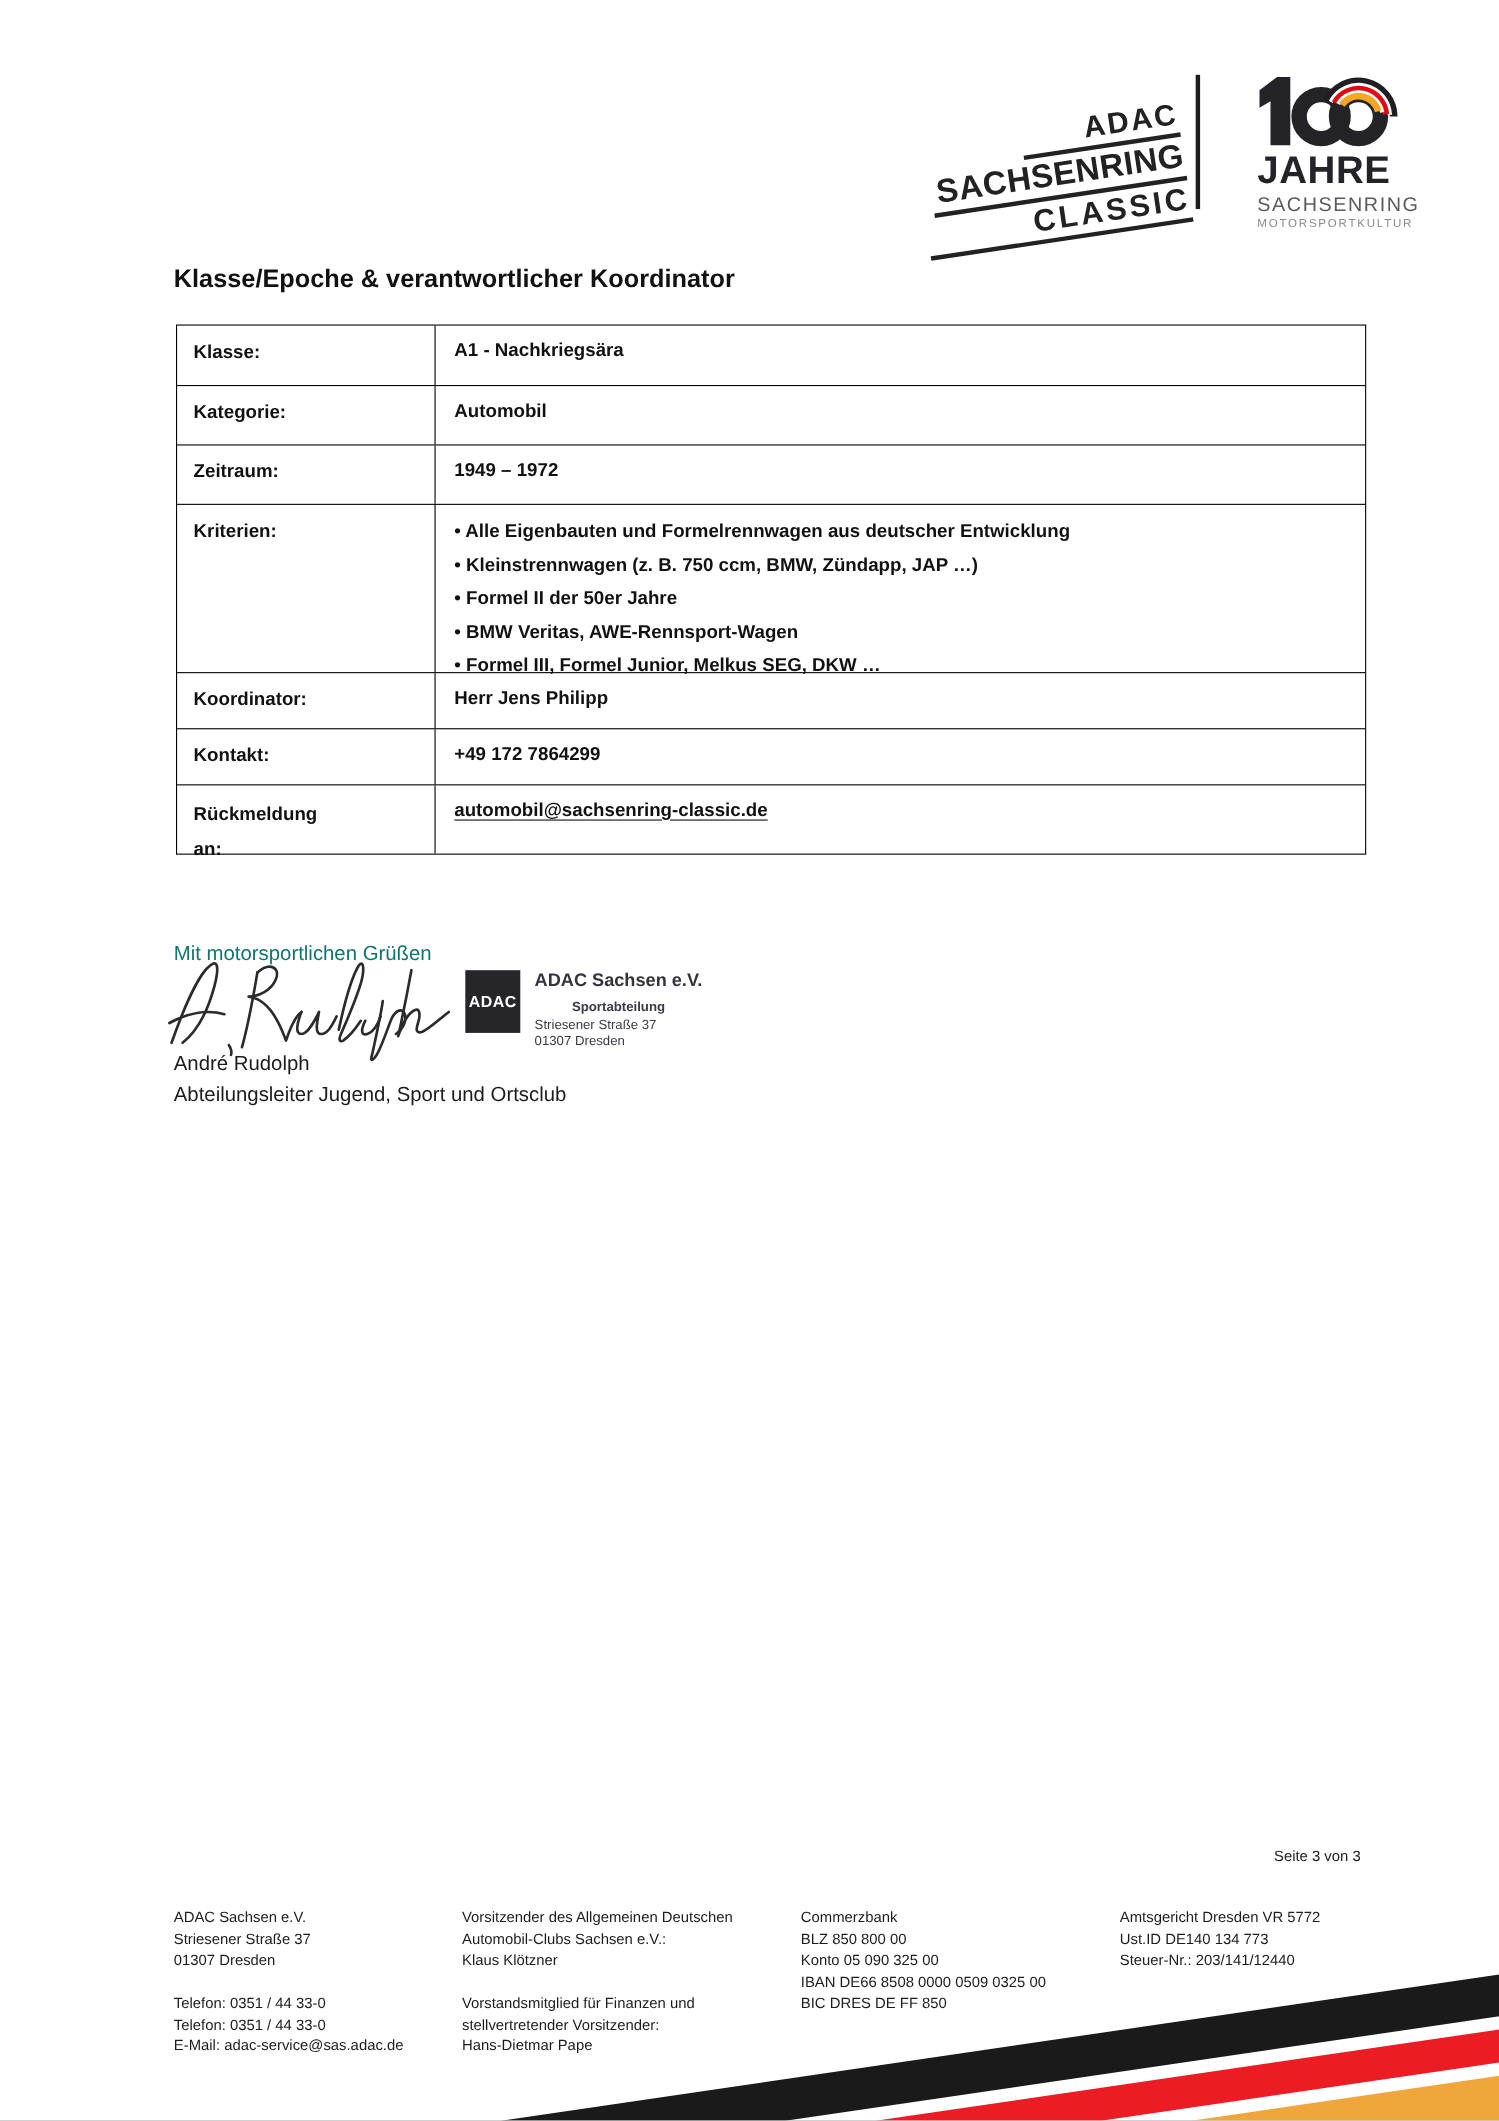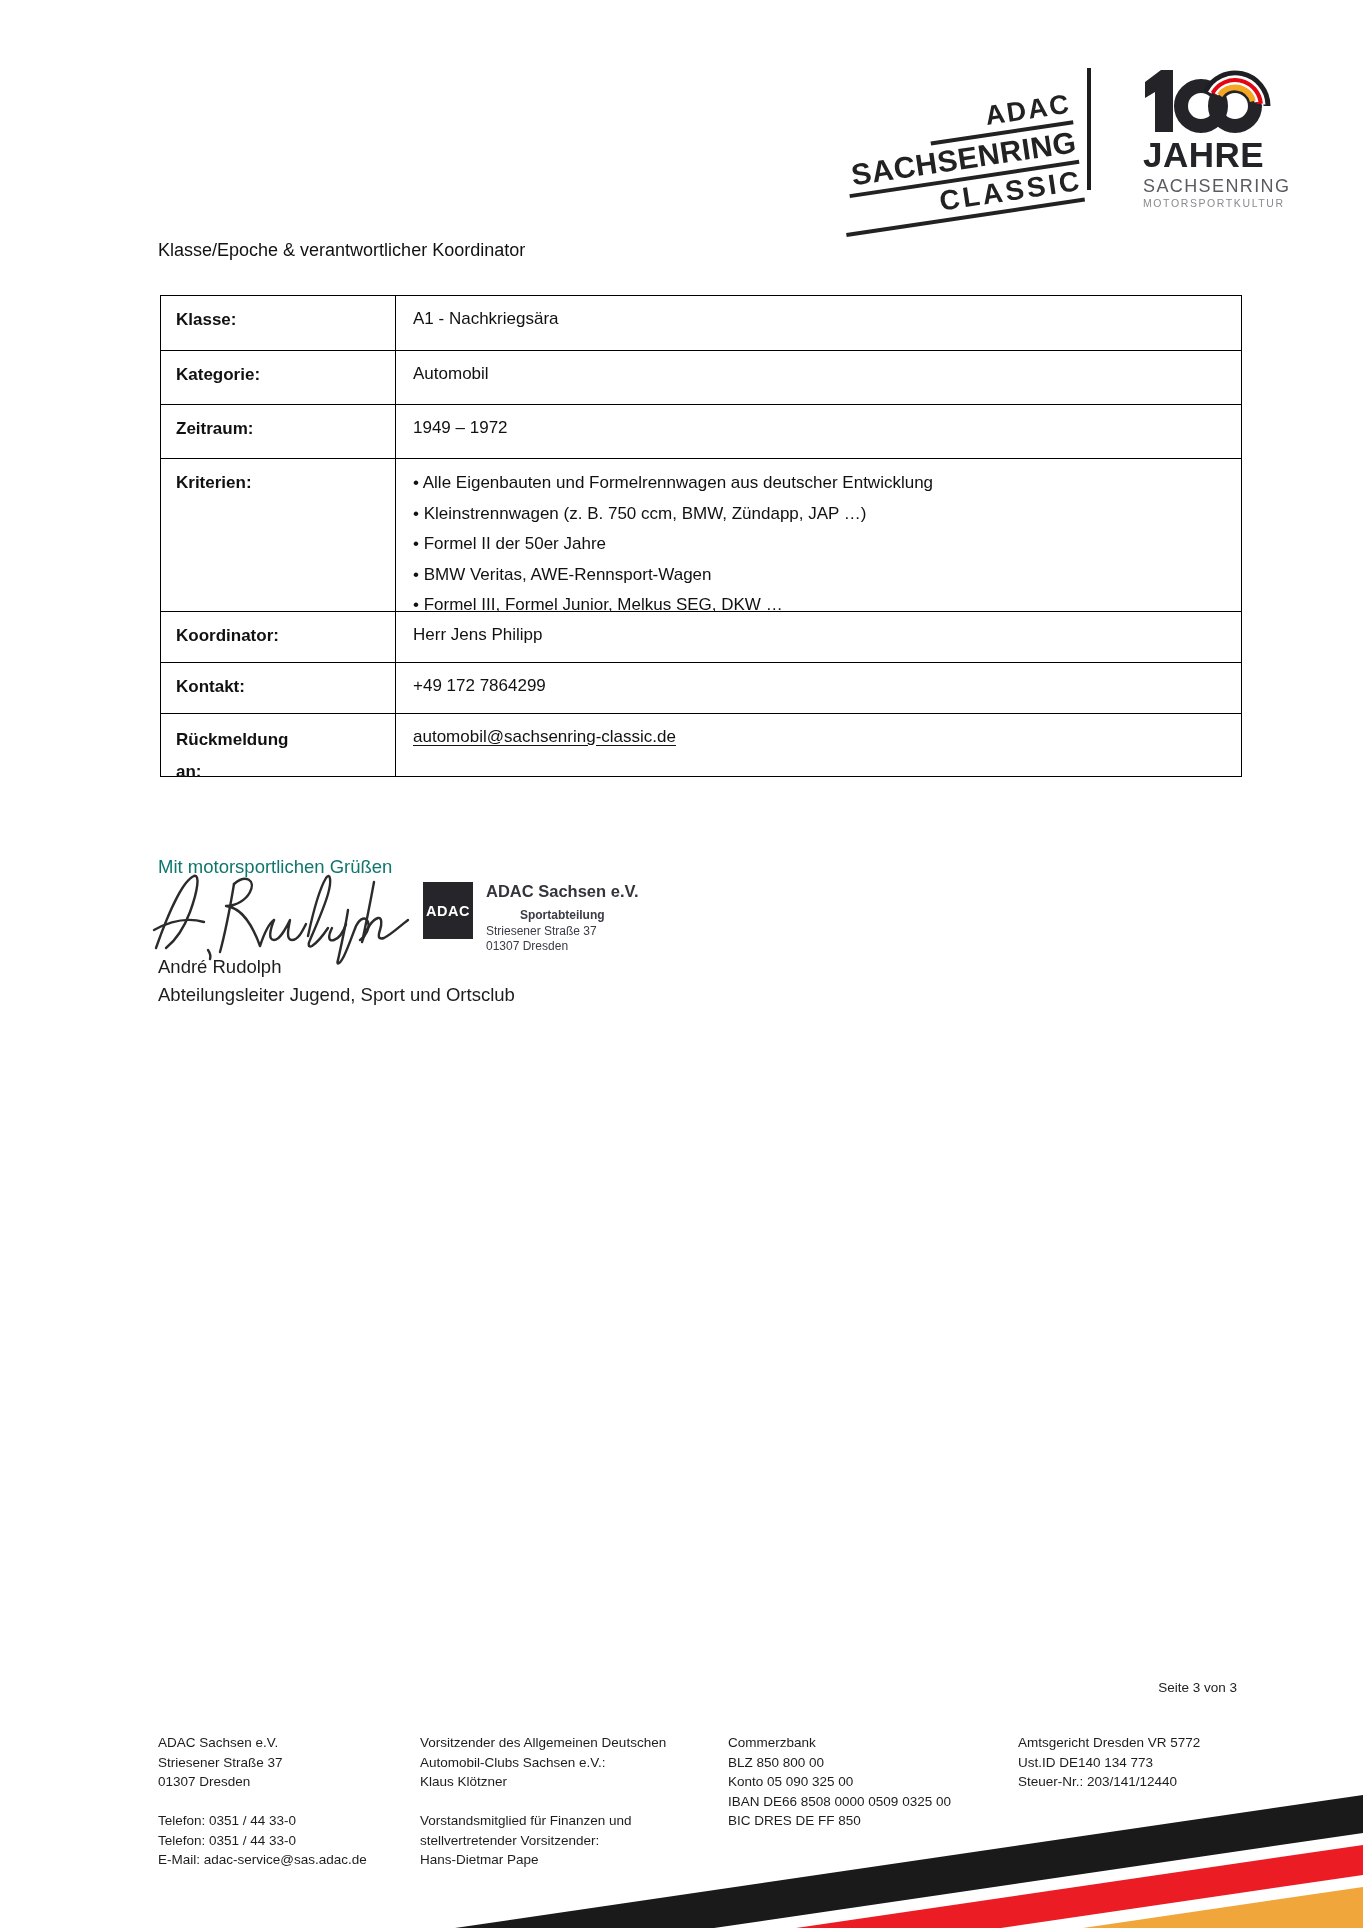--- a/index.html
+++ b/index.html
@@ -28,37 +28,37 @@
   .slant-rule.r2{width:100%;}
   .slant-rule.r3{width:104%;margin-left:-4%;}
   .logo-divider{position:absolute;left:242px;top:10px;width:4px;height:122px;background:#1d1d1d;}
   .anniv{position:absolute;left:258px;top:4px;width:165px;line-height:1;margin-left:40px;}
   .anniv-number-svg{display:block;}
   .anniv-jahre{font-size:35px;font-weight:800;color:#242428;margin-top:1px;letter-spacing:.5px;}
   .anniv-sub{font-size:18px;color:#5a5a60;letter-spacing:1.4px;margin-top:5px;font-weight:500;}
   .anniv-sub2{font-size:10.5px;color:#8a8a90;letter-spacing:1.6px;margin-top:3px;}
 
   
-  .heading{position:absolute;left:158px;top:240px;font-size:18px;font-weight:400;color:#111;}
+  .heading{position:absolute;left:158px;top:240px;font-size:23px;font-weight:700;color:#111;}
 
   
   .doc-table{position:absolute;left:160px;top:295px;width:1082px;border:1.6px solid #000;box-sizing:border-box;}
   .t-row{display:flex;box-sizing:border-box;}
   .t-row + .t-row{border-top:1.6px solid #000;}
   .t-row.r-sm{height:54px;}
   .t-row.r-crit{height:153px;}
   .t-row.r-xs{height:51px;}
   .t-row.r-last{height:63px;}
   .t-label{
     width:235px;box-sizing:border-box;border-right:1.6px solid #000;
     padding:13px 10px 0 15px;font-weight:700;font-size:17px;
     white-space:pre-line;line-height:1.25;color:#111;
   }
   .r-last .t-label{padding-top:10px;line-height:1.9;}
-  .t-value{flex:1;padding:13px 14px 0 17px;font-weight:400;font-size:17px;color:#111;}
+  .t-value{flex:1;padding:13px 14px 0 17px;font-weight:700;font-size:17px;color:#111;}
   .t-value.bullets{padding-top:9px;}
   .bullet-line{line-height:30.5px;white-space:nowrap;}
   .t-value.email{text-decoration:underline;text-underline-offset:3px;}
 
   
   .salutation{position:absolute;left:158px;top:836px;font-size:18.5px;color:#0f766e;margin-top:20px;}
   .signature-svg{position:absolute;left:150px;top:864px;width:270px;height:105px;}
   .stamp{position:absolute;left:423px;top:882px;display:flex;}
   .stamp-badge{
     width:50px;height:57px;background:#26262a;color:#fff;

